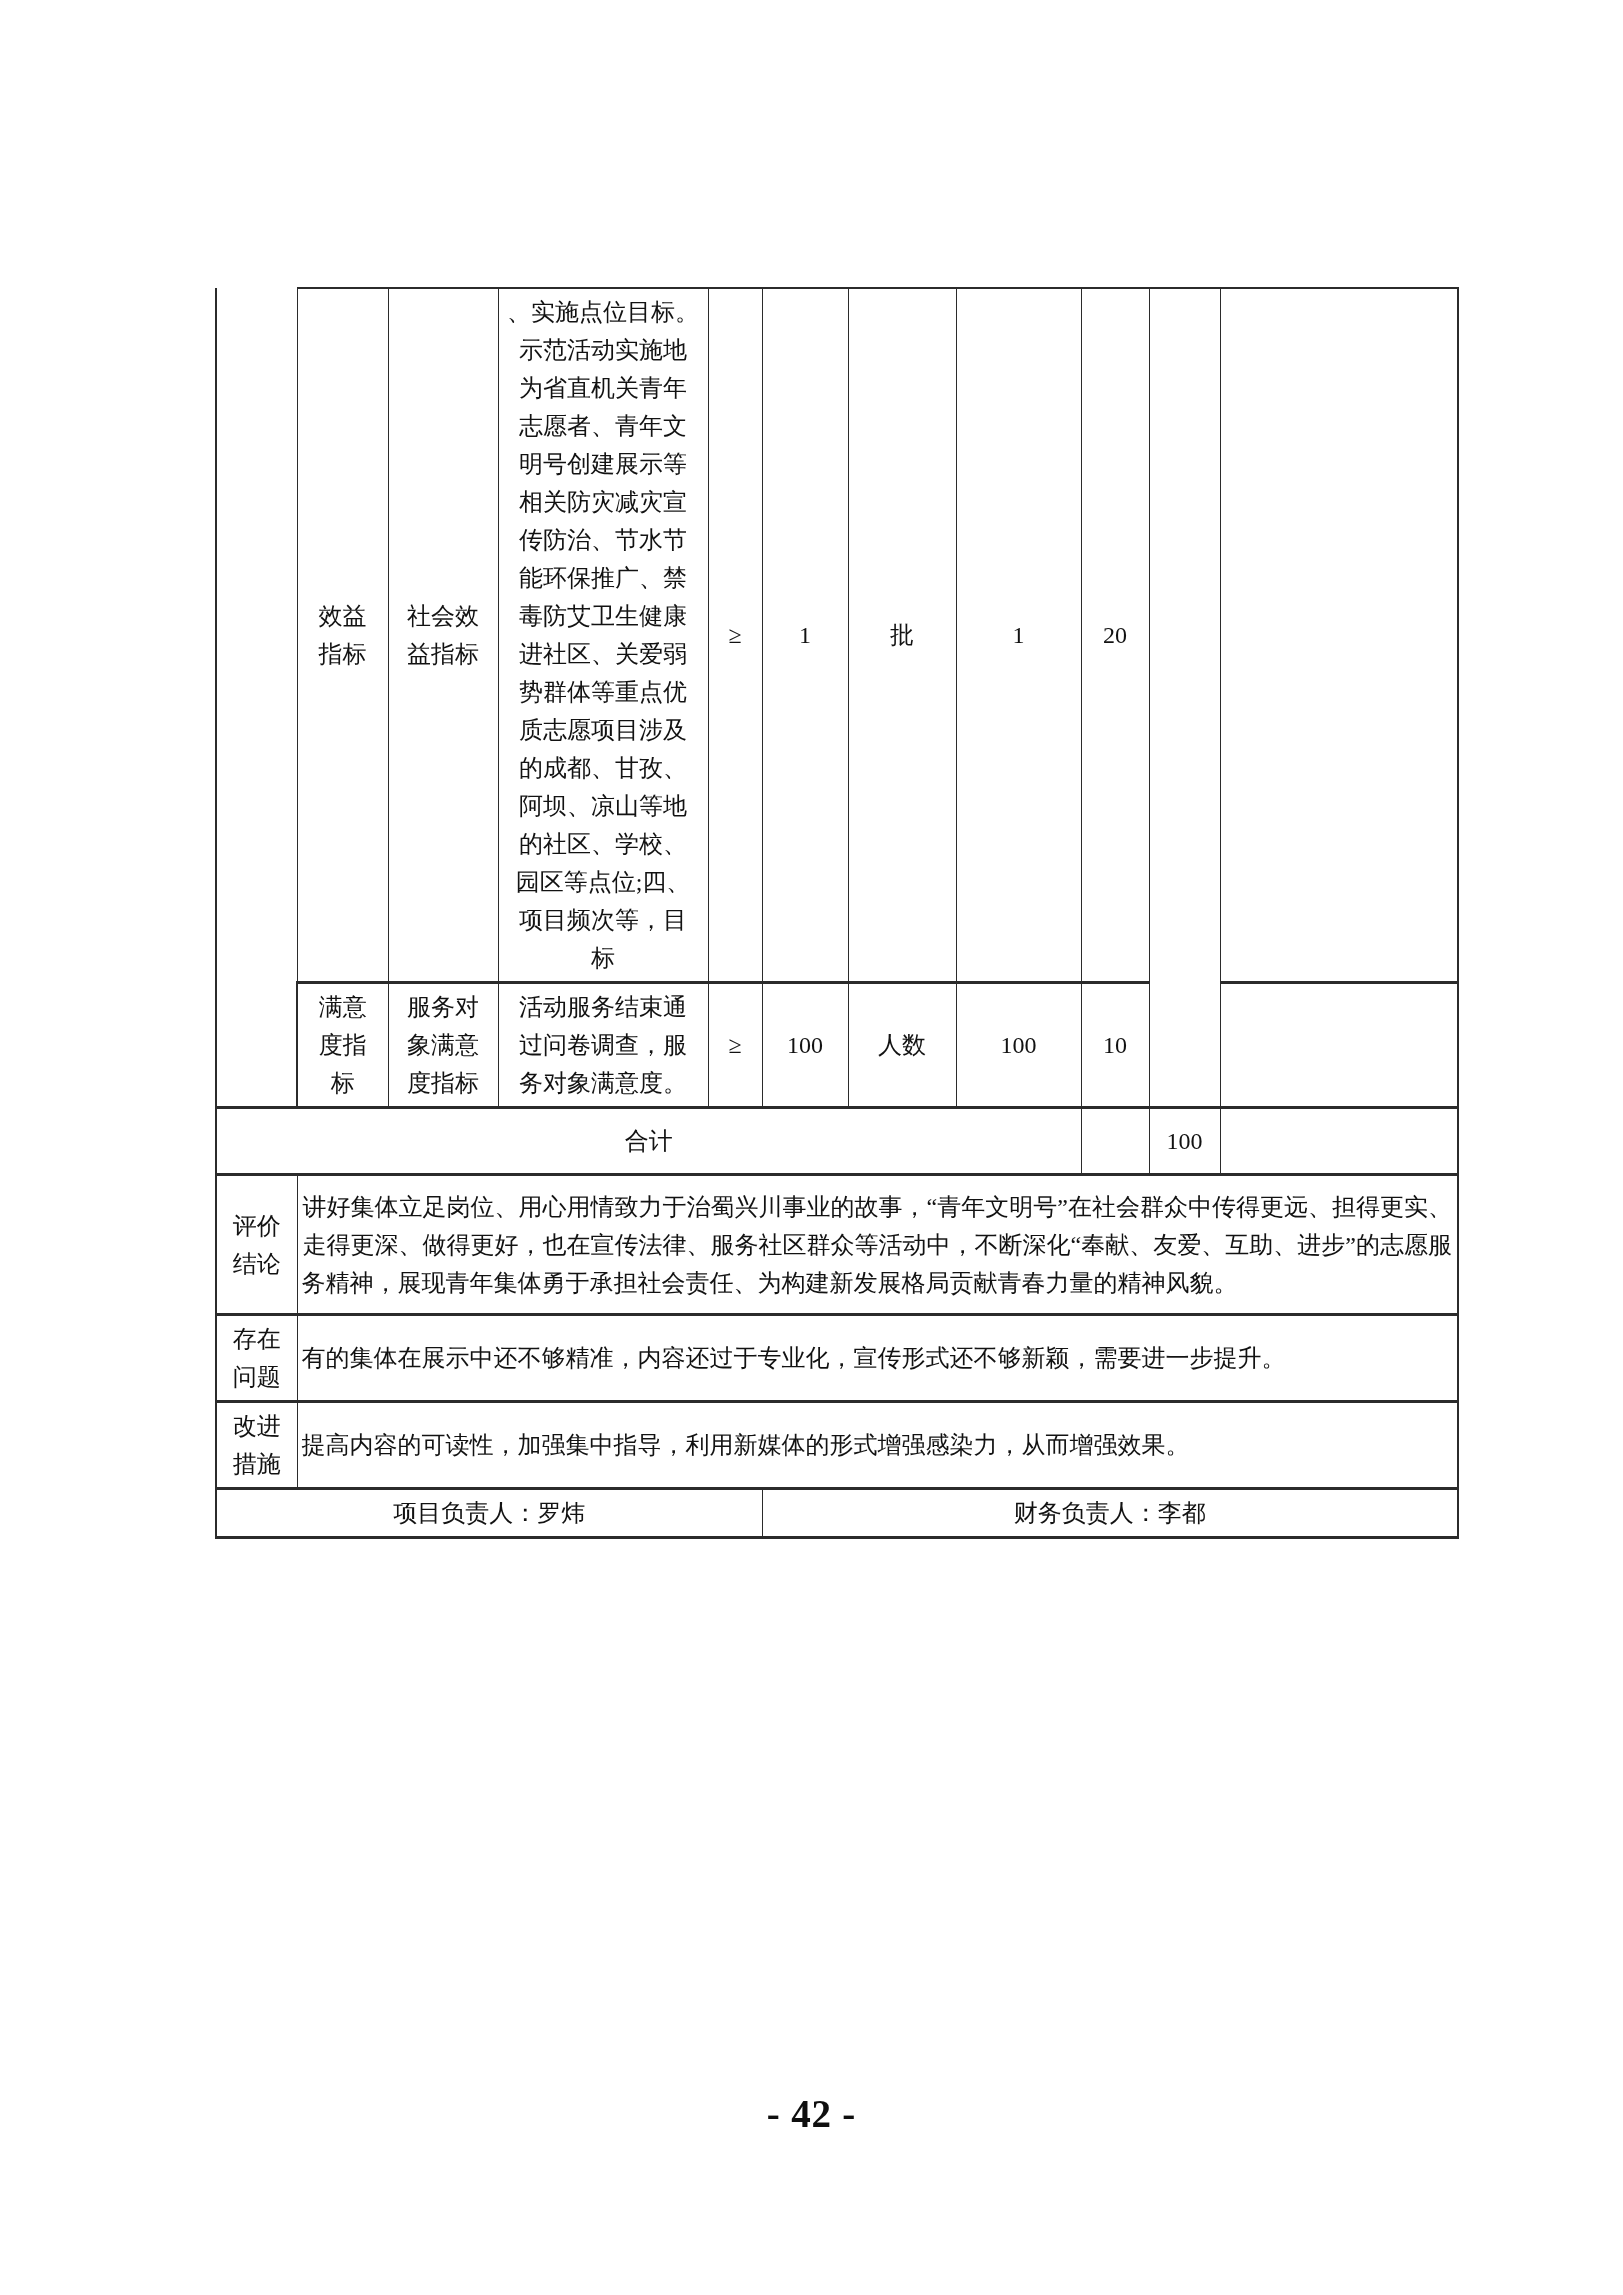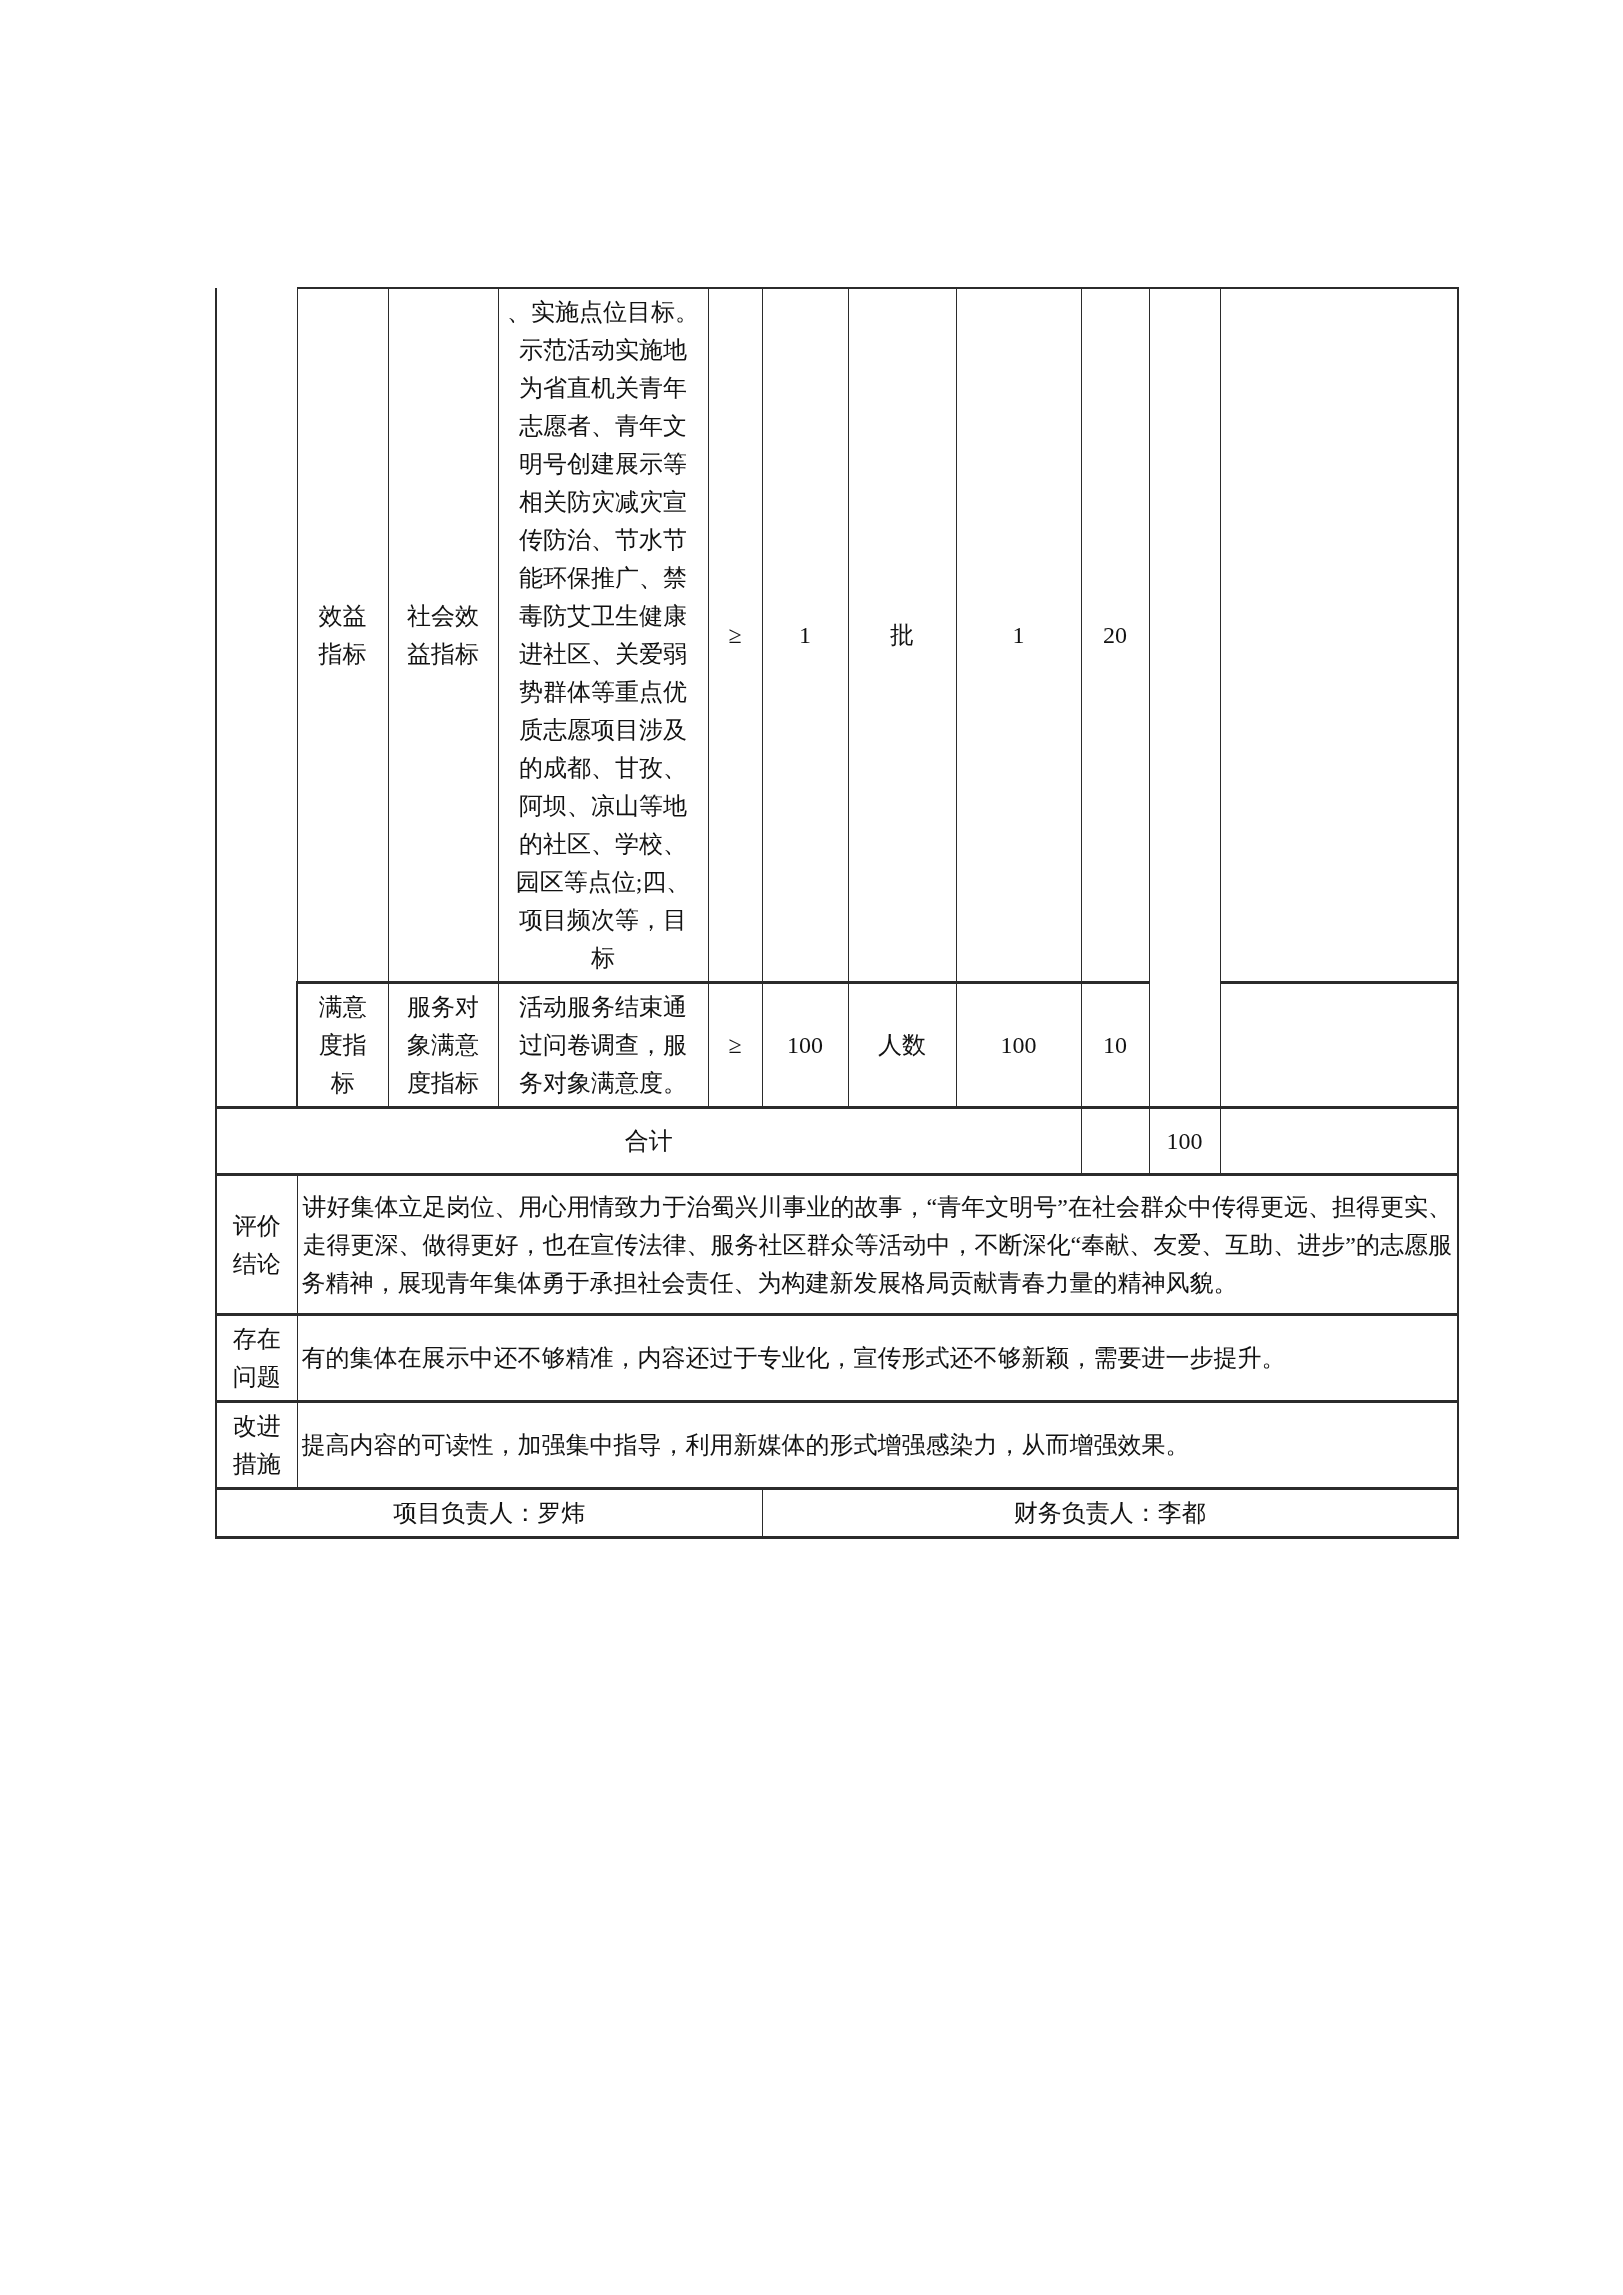--- a/index.html
+++ b/index.html
@@ -142,14 +142,15 @@
       <td colspan="10" class="content-cell single">提高内容的可读性，加强集中指导，利用新媒体的形式增强感染力，从而增强效果。</td>
     </tr>
 
     <tr class="r7" style="height:36px">
       <td colspan="5" class="footer-cell">项目负责人：罗炜</td>
       <td colspan="6" class="footer-cell">财务负责人：李都</td>
     </tr>
   </tbody>
     </table>
 
+  <div class="page-number">- 42 -</div>
 </div>
 
 
 </body></html>

